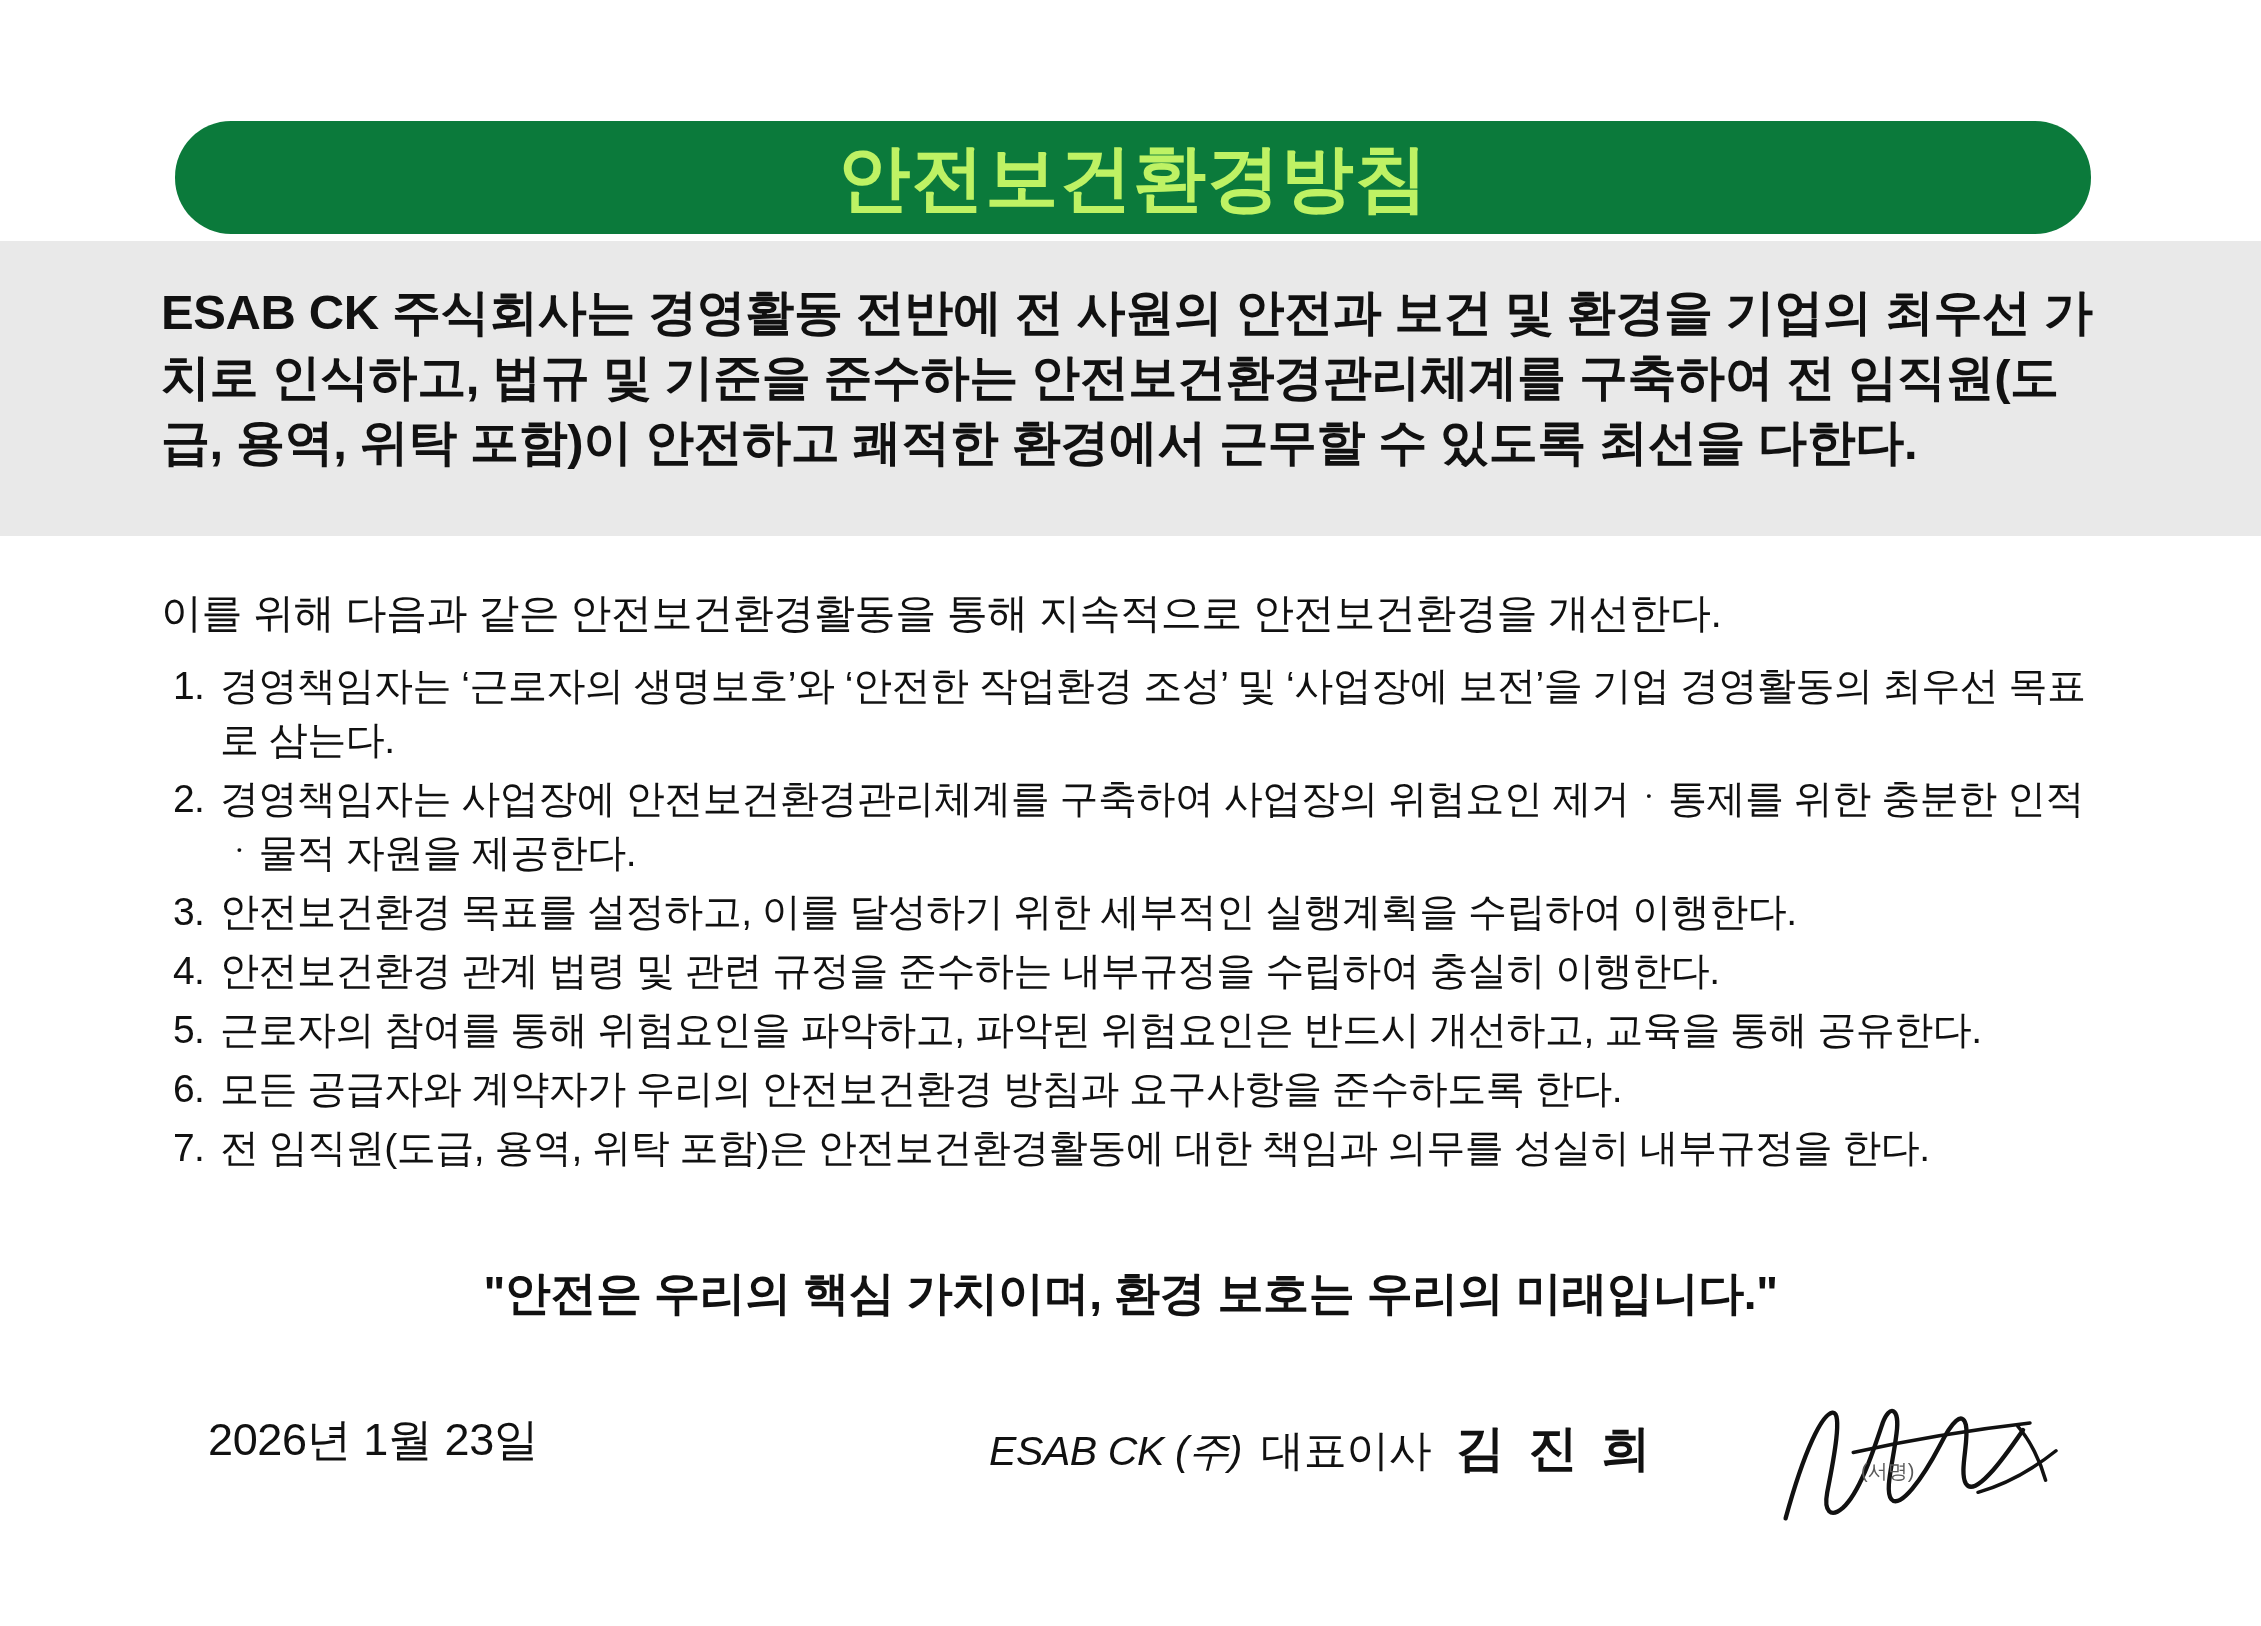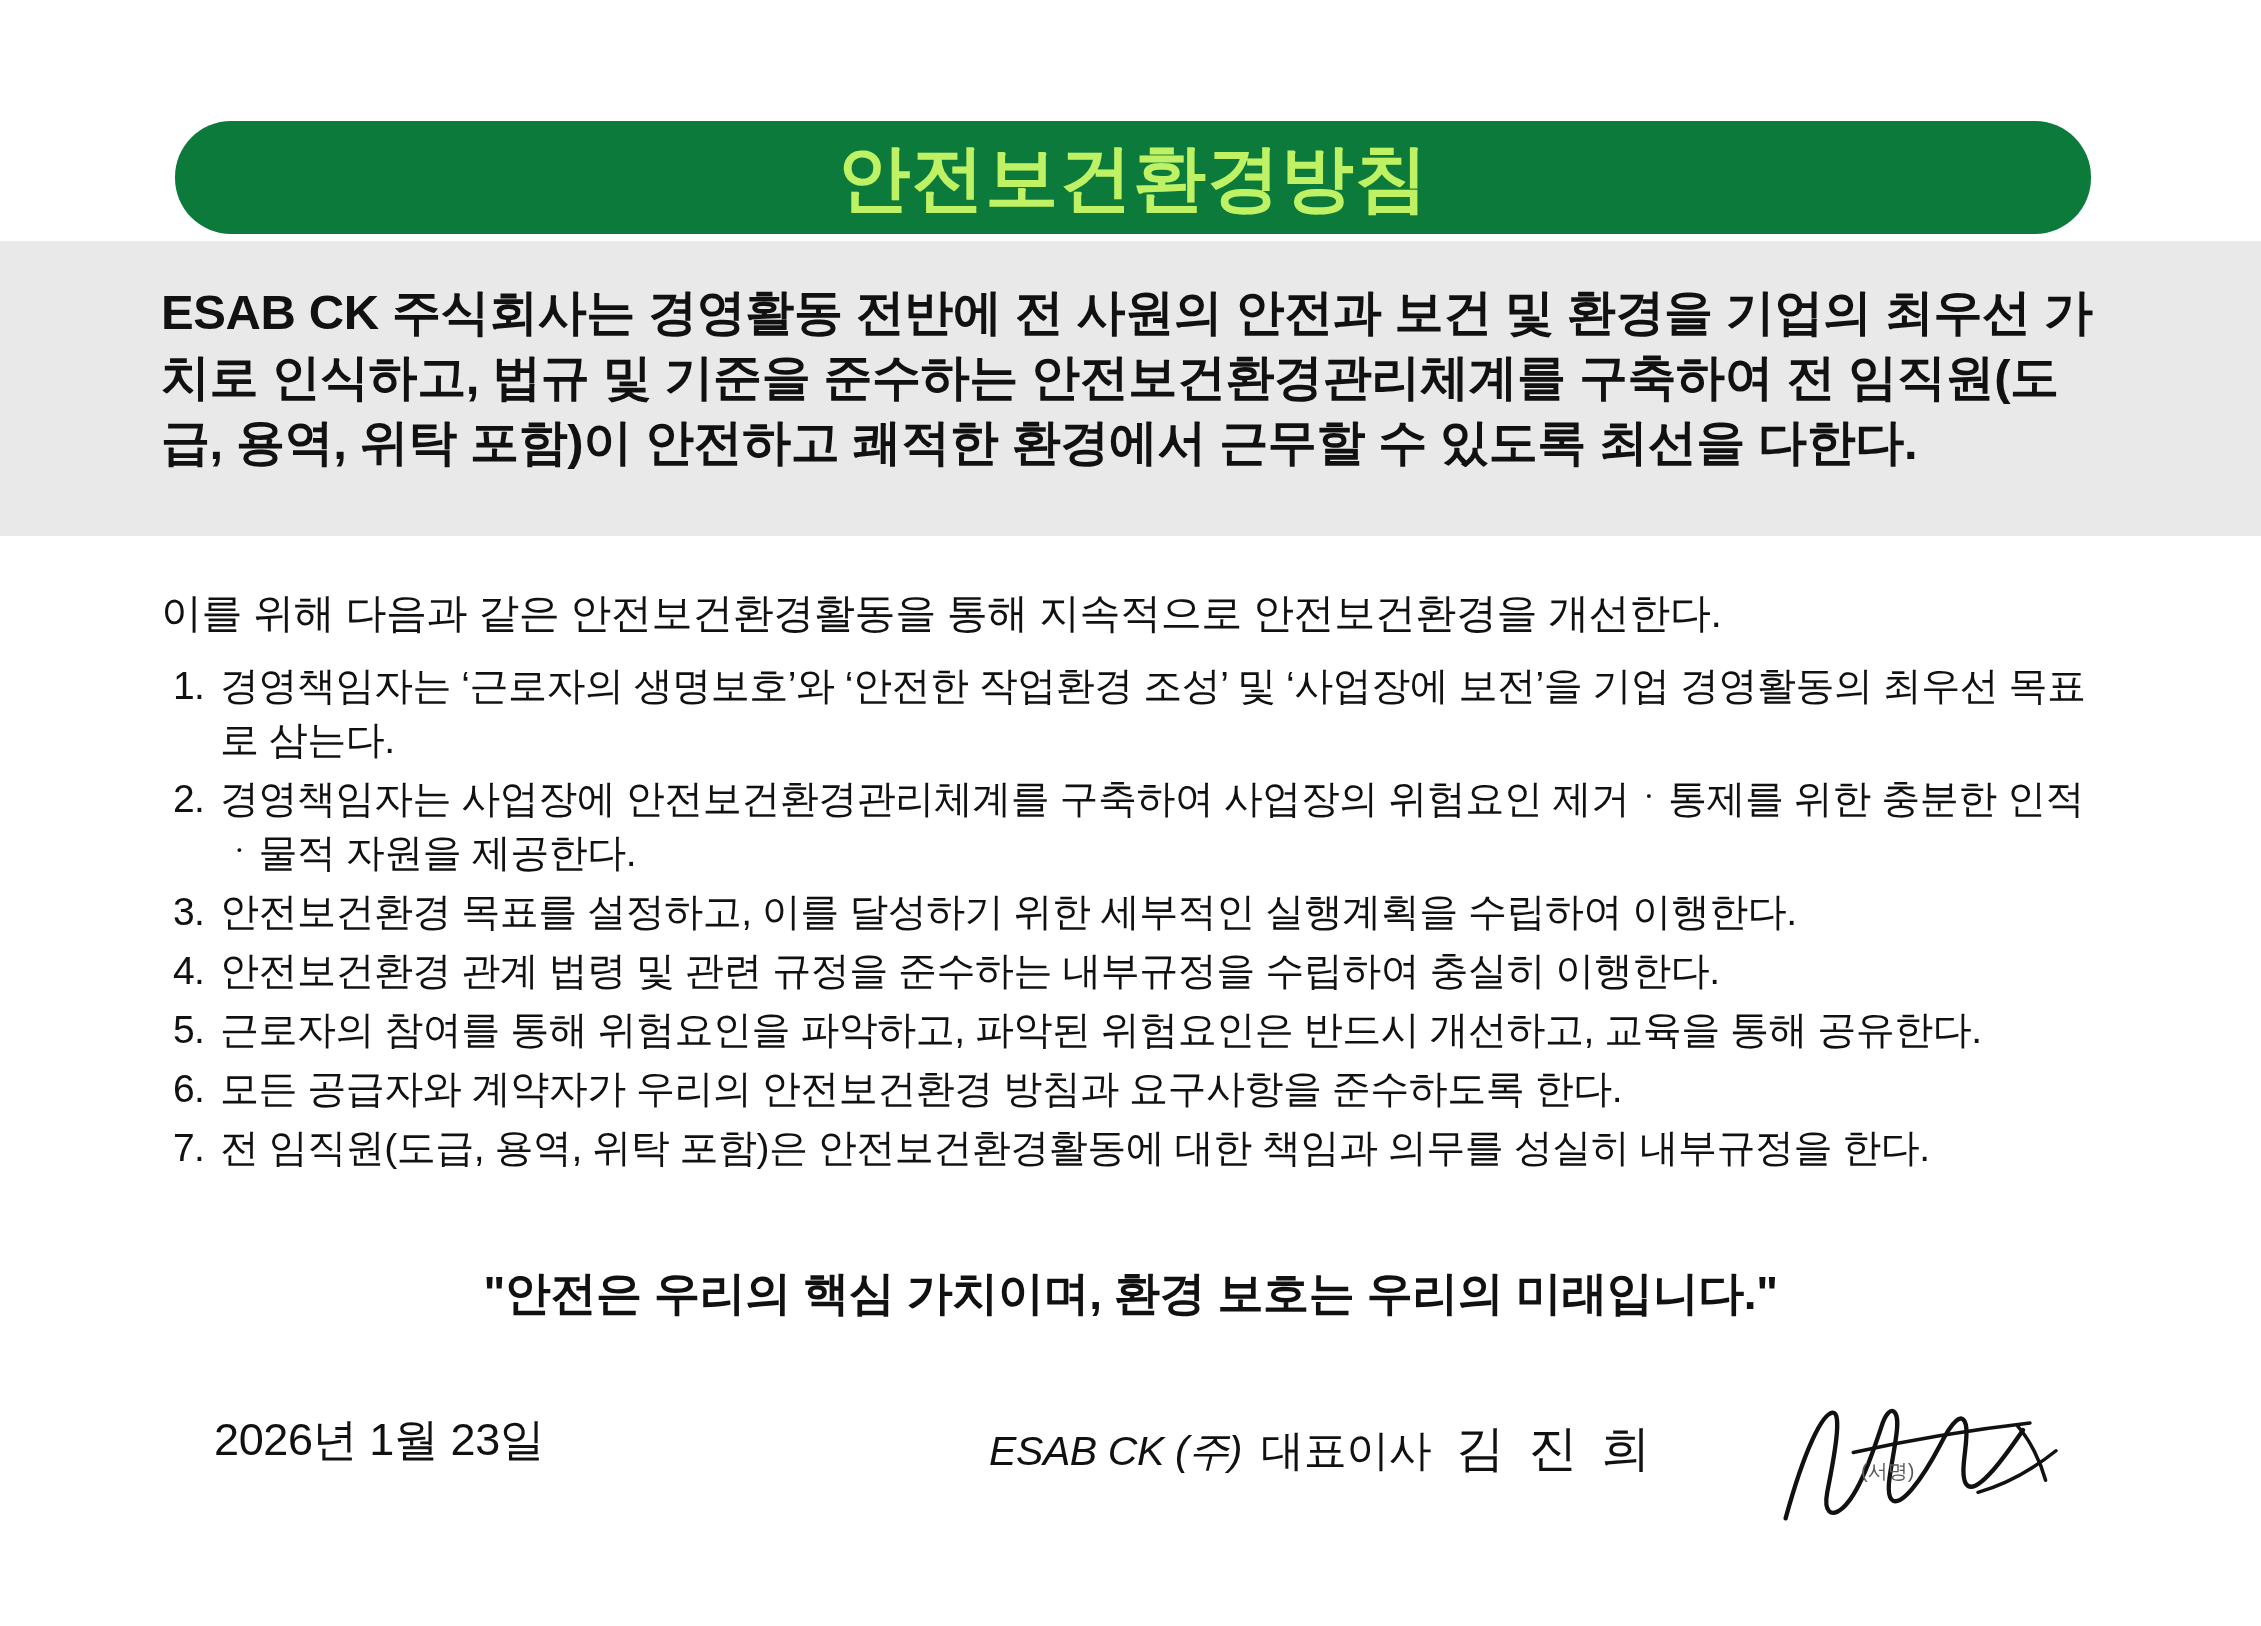--- a/index.html
+++ b/index.html
@@ -112,21 +112,21 @@
     font-size: 46px;
     font-weight: bold;
     color: #111111;
     letter-spacing: -0.4px;
   }
 
   
   .footer-date {
     position: absolute;
     top: 1410px;
-    left: 214px;
+    left: 208px;
     font-size: 45px;
     color: #111111;
     letter-spacing: -0.4px;
   }
   .footer-sign {
     position: absolute;
     top: 1416px;
     left: 989px;
     display: flex;
     align-items: baseline;
@@ -138,21 +138,21 @@
     font-style: italic;
   }
   .sign-role {
     font-size: 43px;
     color: #111111;
     margin-left: 19px;
     letter-spacing: -0.4px;
   }
   .sign-name {
     font-size: 49px;
-    font-weight: normal;
+    font-weight: bold;
     color: #111111;
     margin-left: 24px;
     letter-spacing: 5.2px;
   }
   .sign-mark {
     position: absolute;
     top: 1388px;
     left: 1770px;
     width: 312px;
     height: 148px;

